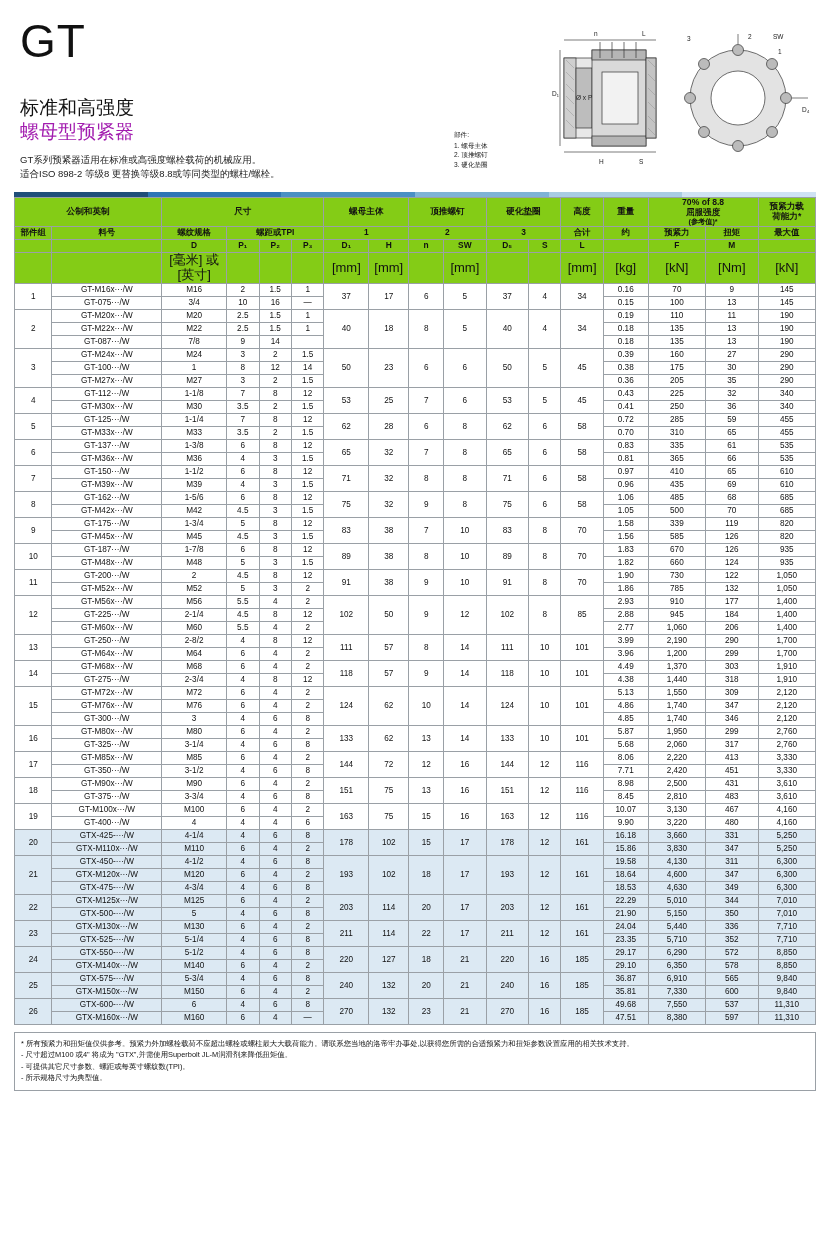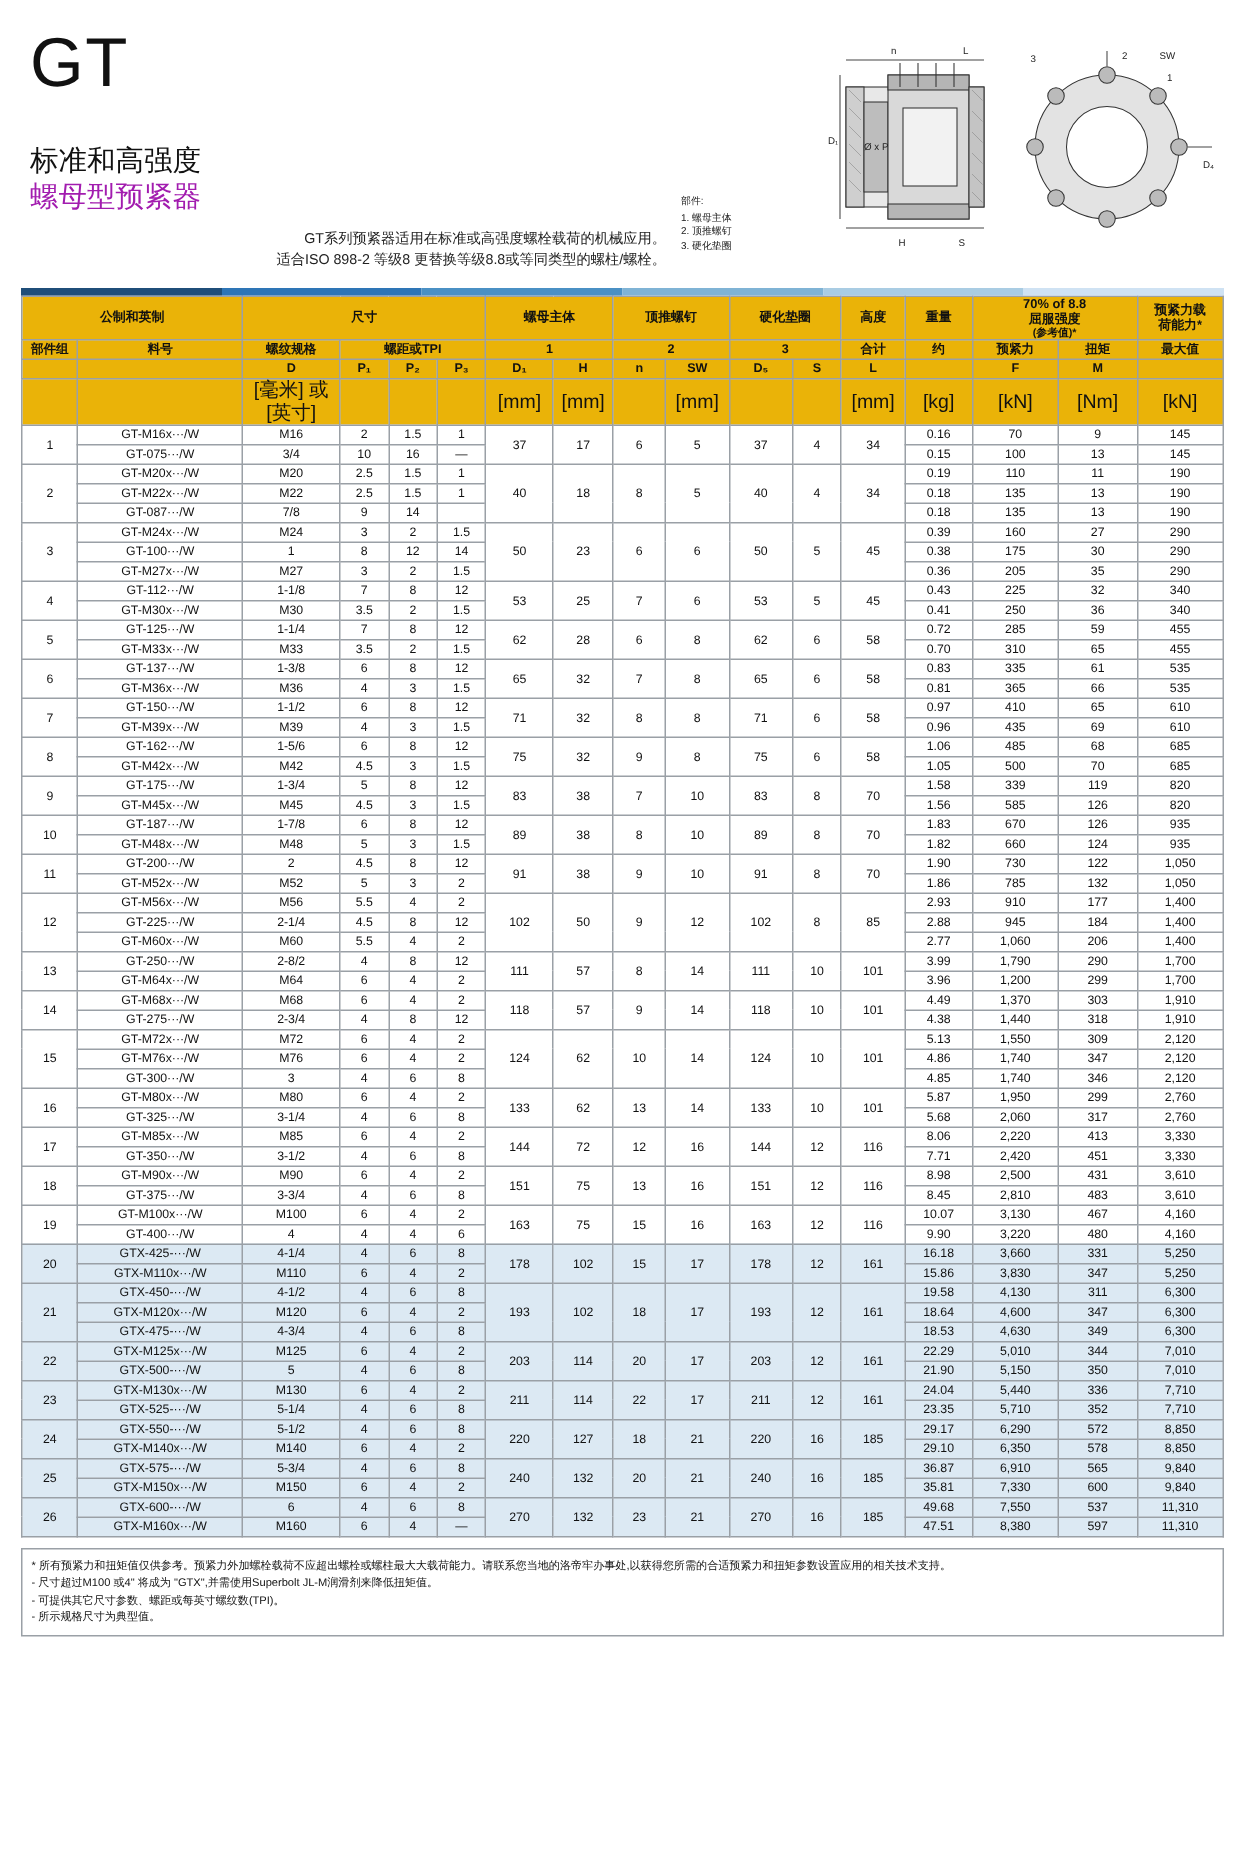--- a/index.html
+++ b/index.html
@@ -18,21 +18,21 @@
   .gt-logo {
     font-size: 46px;
     letter-spacing: 1px;
     line-height: 1;
     color: #111;
     font-weight: 400;
     margin-bottom: 6px;
   }
   .gt-sub1 { font-size: 19px; color: #111; line-height: 1.25; margin-top: 32px; }
   .gt-sub2 { font-size: 19px; color: #a21caf; line-height: 1.25; margin-bottom: 9px;}
-  .gt-desc { font-size: 9.5px; color: #222; line-height: 1.5; text-align: right; }
+  .gt-desc { font-size: 9.5px; color: #222; line-height: 1.5; }
 
   .header-right { flex: 1; position: relative; height: 170px; }
 
   .legend { position: absolute; left: 10px; top: 112px; font-size: 6.6px; color: #222; line-height: 1.45;}
   .legend .ltitle { margin-bottom: 1px; }
 
   
   .drawing { position: absolute; right: 0; top: 2px; }
 
   
@@ -48,21 +48,21 @@
     table-layout: fixed;
   }
   table.main td, table.main th {
     border: 0.6px solid #9aa0a6;
     padding: 0 2px;
     vertical-align: middle;
     text-align: center;
     line-height: 1.15;
     height: 13px;
   }
-  thead td { background: #eab308; font-weight: bold; vertical-align: bottom; }
+  thead td { background: #84cc16; font-weight: bold; vertical-align: bottom; }
   .hrow1 td { height: 26px; font-size: 8.6px; }
   .hrow2 td { height: 20px; font-size: 8.4px; }
   .hrow3 td { height: 18px; font-size: 8.4px; }
   .hrow4 td { height: 14px; font-size: 13px; font-weight: normal; }
   .lft { text-align: left; padding-left: 3px; }
   .band { background: #dce9f3; }
   .nb-b { border-bottom: none; }
   .nb-t { border-top: none; }
   .small { font-size: 7.2px; }
 
@@ -670,21 +670,21 @@
           <td>8</td>
           <td>12</td>
           <td rowspan="2">111</td>
           <td rowspan="2">57</td>
           <td rowspan="2">8</td>
           <td rowspan="2">14</td>
           <td rowspan="2">111</td>
           <td rowspan="2">10</td>
           <td rowspan="2">101</td>
           <td>3.99</td>
-          <td>1,790</td>
+          <td>2,190</td>
           <td>290</td>
           <td>1,700</td>
         </tr>
         <tr>
           <td class="lft">GT-M64x···/W</td>
           <td class="lft">M64</td>
           <td>6</td>
           <td>4</td>
           <td>2</td>
           <td>3.96</td>

